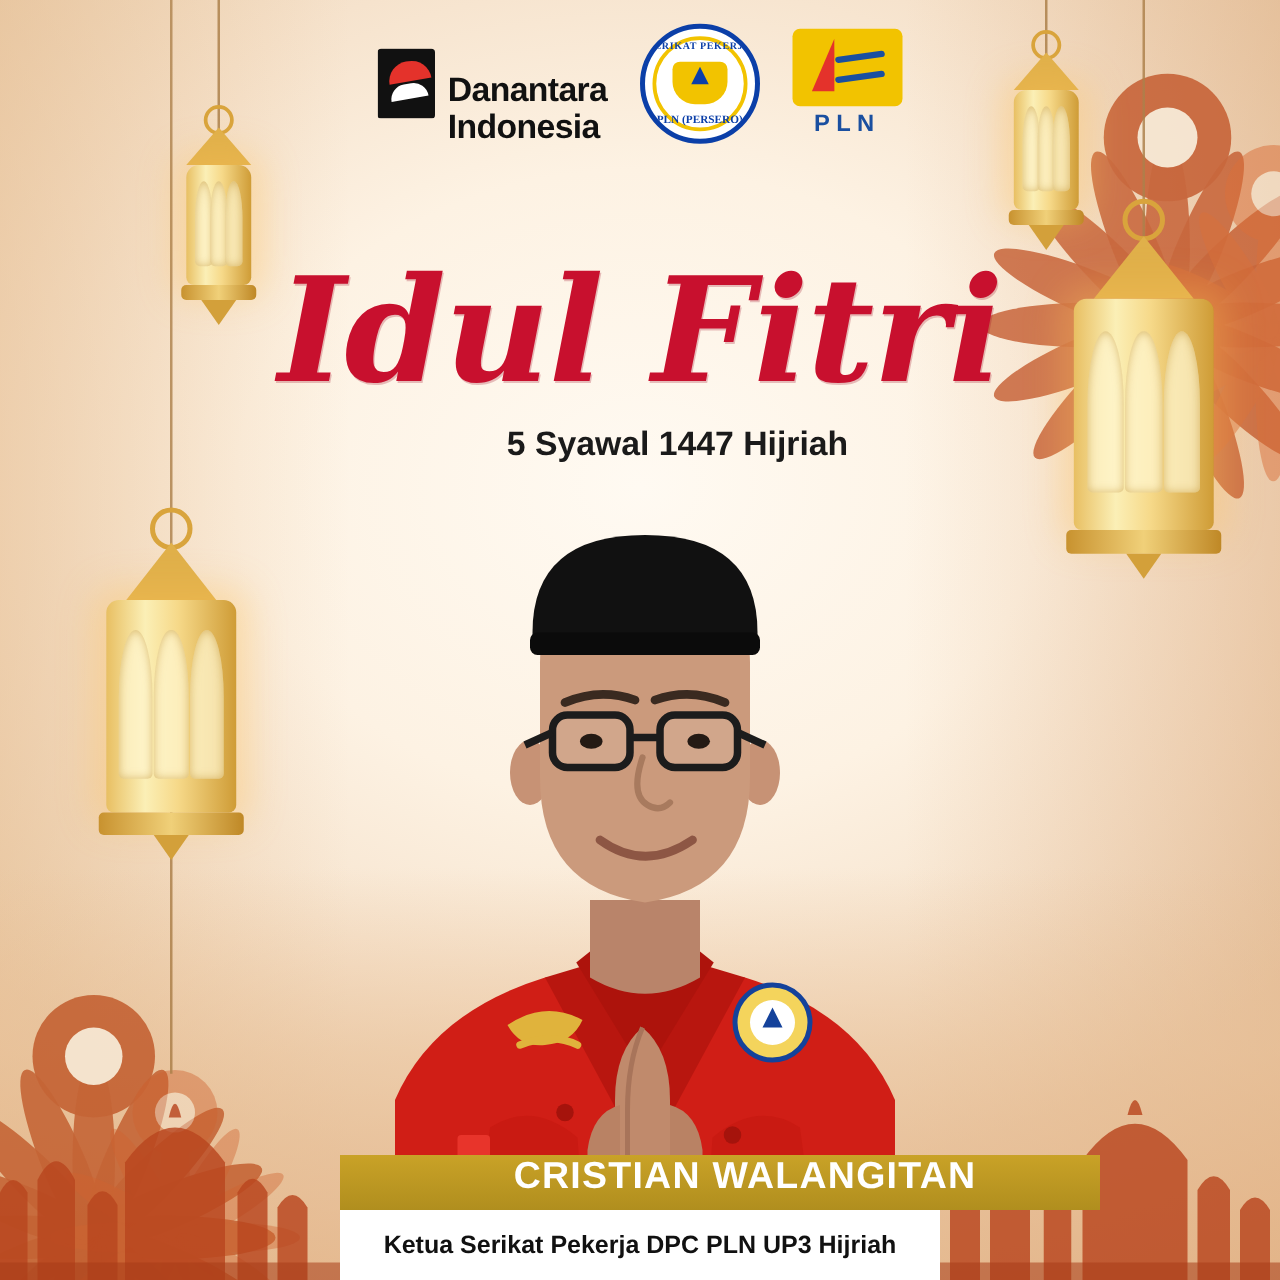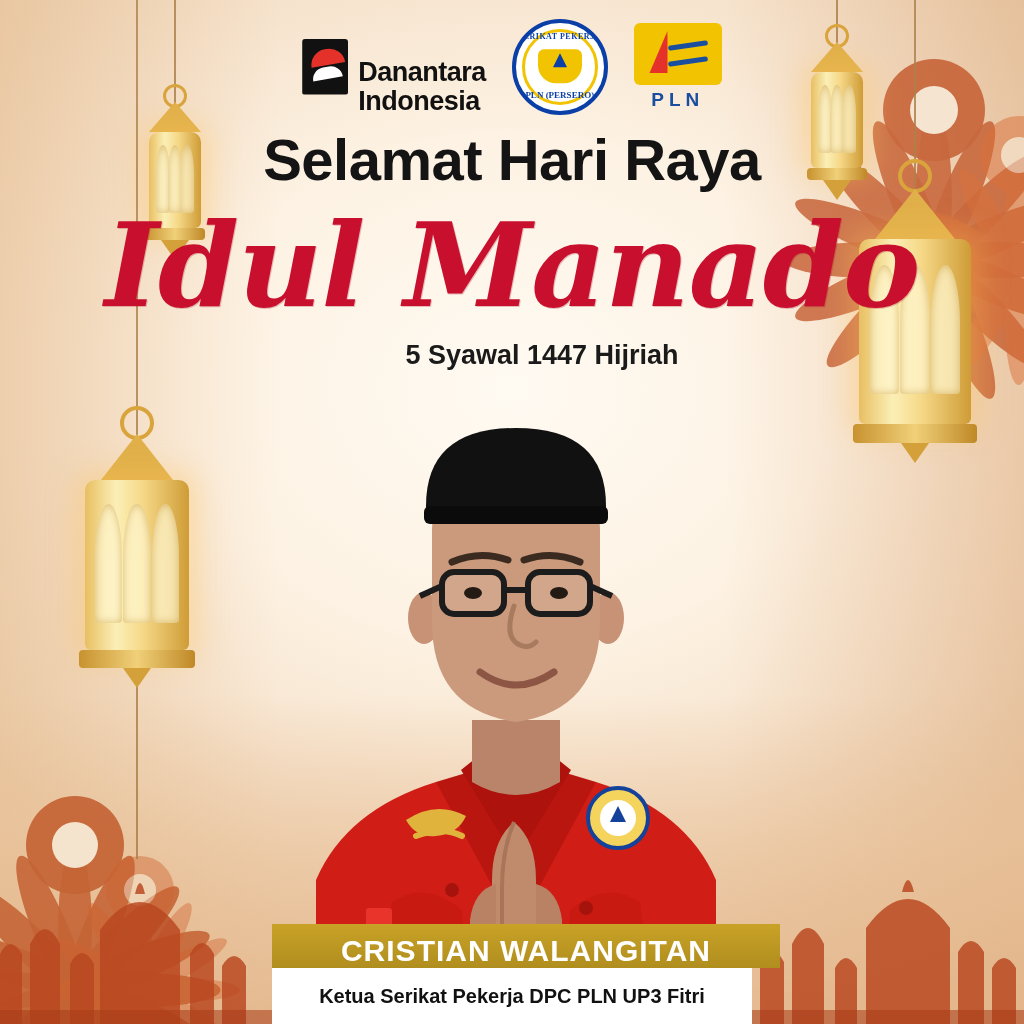--- a/index.html
+++ b/index.html
@@ -370,23 +370,23 @@
   .person { position: absolute; left: 256px; top: 410px; width: 520px; height: 614px; }
   .person-shadow {
     position: absolute; left: 60px; bottom: 0; width: 400px; height: 60px;
     background: radial-gradient(ellipse at center, rgba(120,60,20,.18), rgba(120,60,20,0) 70%);
   }
 
   
   .nameplate {
     position: absolute;
     left: 272px; bottom: 56px;
-    width: 508px; height: 44px;
+    width: 568px; height: 44px;
     background: linear-gradient(to bottom, #c9a227, #b08e1e);
-    display: flex; align-items: flex-end; justify-content: center;
+    display: flex; align-items: flex-start; justify-content: center; padding-left: 40px;
   }
   .nameplate .name {
     color: #ffffff;
     font-weight: bold;
     font-size: 30px;
     letter-spacing: 1px;
   }
   .titleplate {
     position: absolute;
     left: 272px; bottom: 0;
@@ -588,22 +588,21 @@
     <div class="logo-pln">
       <div class="box">
         <div class="bolt"></div>
           <div class="l1"></div>
           <div class="l2"></div>
       </div>
       <div class="label">PLN</div>
     </div>
   </div>
 
-  <div class="greeting-1">Selamat Hari Raya</div>
-  <div class="greeting-2">Idul Manado</div>
+  <div class="greeting-2">Idul Fitri</div>
   <div class="hijri">5 Syawal 1447 Hijriah</div>
 
   <div class="person">
     <div class="person-shadow"></div>
     <svg viewBox="0 0 520 614" width="520" height="614">
 
       <path d="M60 614 L60 470 Q90 400 180 372 L340 372 Q430 400 460 470 L460 614 Z" fill="#d01e16"></path>
       <path d="M180 372 L260 520 L340 372 L300 360 L220 360 Z" fill="#b8160f"></path>
 
       <path d="M205 360 L260 450 L315 360 L300 348 L220 348 Z" fill="#ad130c"></path>
@@ -655,16 +654,16 @@
       <circle cx="196" cy="480" r="7" fill="#a5130c"></circle>
       <circle cx="196" cy="548" r="7" fill="#a5130c"></circle>
       <circle cx="330" cy="498" r="7" fill="#a5130c"></circle>
     </svg>
   </div>
 
   <div class="nameplate">
     <div class="name">CRISTIAN WALANGITAN</div>
   </div>
   <div class="titleplate">
-    <div class="title">Ketua Serikat Pekerja DPC PLN UP3 Fitri</div>
+    <div class="title">Ketua Serikat Pekerja DPC PLN UP3 Hijriah</div>
   </div>
 
 </div>
 
 </body></html>

